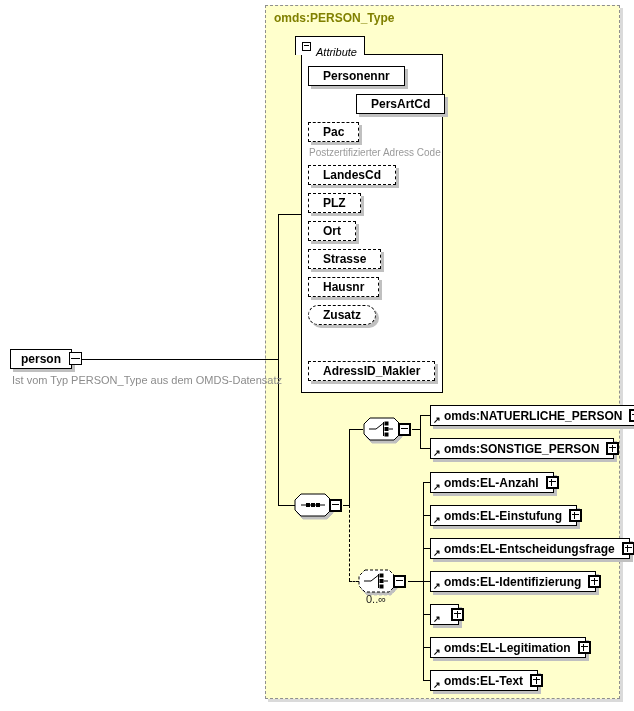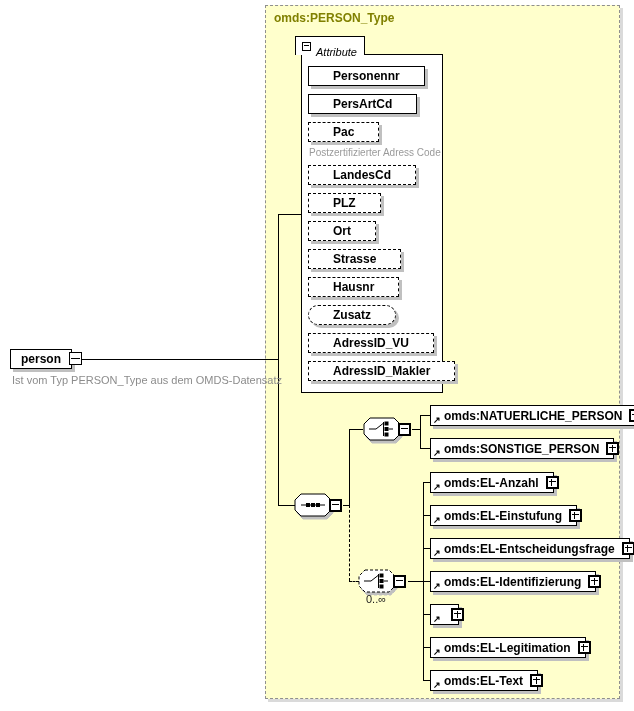--- a/index.html
+++ b/index.html
@@ -32,21 +32,21 @@
   .mini-exp{
     width:9px;height:9px;border:1px solid #000;background:#fff;position:relative;flex:0 0 auto;box-sizing:border-box;
   }
   .mini-exp::before{content:"";position:absolute;left:1px;right:1px;top:2px;height:1px;background:#000;}
   .attr-box{
     position:absolute;left:301px;top:54px;width:142px;height:339px;
     background:#fff;border:1px solid #000;box-sizing:border-box;z-index:2;
   }
   .attr-item{
     position:absolute;left:6px;display:inline-block;white-space:nowrap;
-    background:#fff;border:1px solid #000;padding:2px 24px;
+    background:#fff;border:1px solid #000;padding:2px 14px;
     font-size:12px;font-weight:bold;color:#000;
     box-shadow:3px 3px 0 #c0c0c0;
   }
   .attr-item.opt{border-style:dashed;}
   .attr-note{
     position:absolute;left:7px;font-size:10px;color:#9a9a9a;white-space:nowrap;
   }
   
   .el{
     position:absolute;background:#fff;border:1px solid #000;
@@ -100,30 +100,29 @@
   <div class="hl" style="left:423px;top:482px;width:7px;"></div>
   <div class="hl" style="left:423px;top:515px;width:7px;"></div>
   <div class="hl" style="left:423px;top:548px;width:7px;"></div>
   <div class="hl" style="left:423px;top:581px;width:7px;"></div>
   <div class="hl" style="left:423px;top:614px;width:7px;"></div>
   <div class="hl" style="left:423px;top:647px;width:7px;"></div>
   <div class="hl" style="left:423px;top:680px;width:7px;"></div>
 
   <div class="attr-box">
     <div class="attr-item" style="top:11px;">Personennr</div>
-    <div class="attr-item" style="top:39px;">PersArtCd</div>
+    <div class="attr-item" style="top:39px;margin-left:48px;">PersArtCd</div>
     <div class="attr-item opt" style="top:67px;">Pac</div>
     <div class="attr-note" style="top:92px;">Postzertifizierter Adress Code</div>
     <div class="attr-item opt" style="top:110px;">LandesCd</div>
     <div class="attr-item opt" style="top:138px;">PLZ</div>
     <div class="attr-item opt" style="top:166px;">Ort</div>
     <div class="attr-item opt" style="top:194px;">Strasse</div>
     <div class="attr-item opt" style="top:222px;">Hausnr</div>
     <div class="attr-item opt" style="top:250px;border-radius:10px;">Zusatz</div>
-    <div class="attr-item opt" style="top:278px;">AdressID_VU</div>
     <div class="attr-item opt" style="top:306px;">AdressID_Makler</div>
   </div>
   <div class="attr-tab">
     <span class="mini-exp"></span>
     <span class="attr-tab-label">Attribute</span>
   </div>
 
   <div class="el root-el" style="left:10px;top:349px;text-align:center;">
     <span>person</span>
     <span class="expander"></span>

